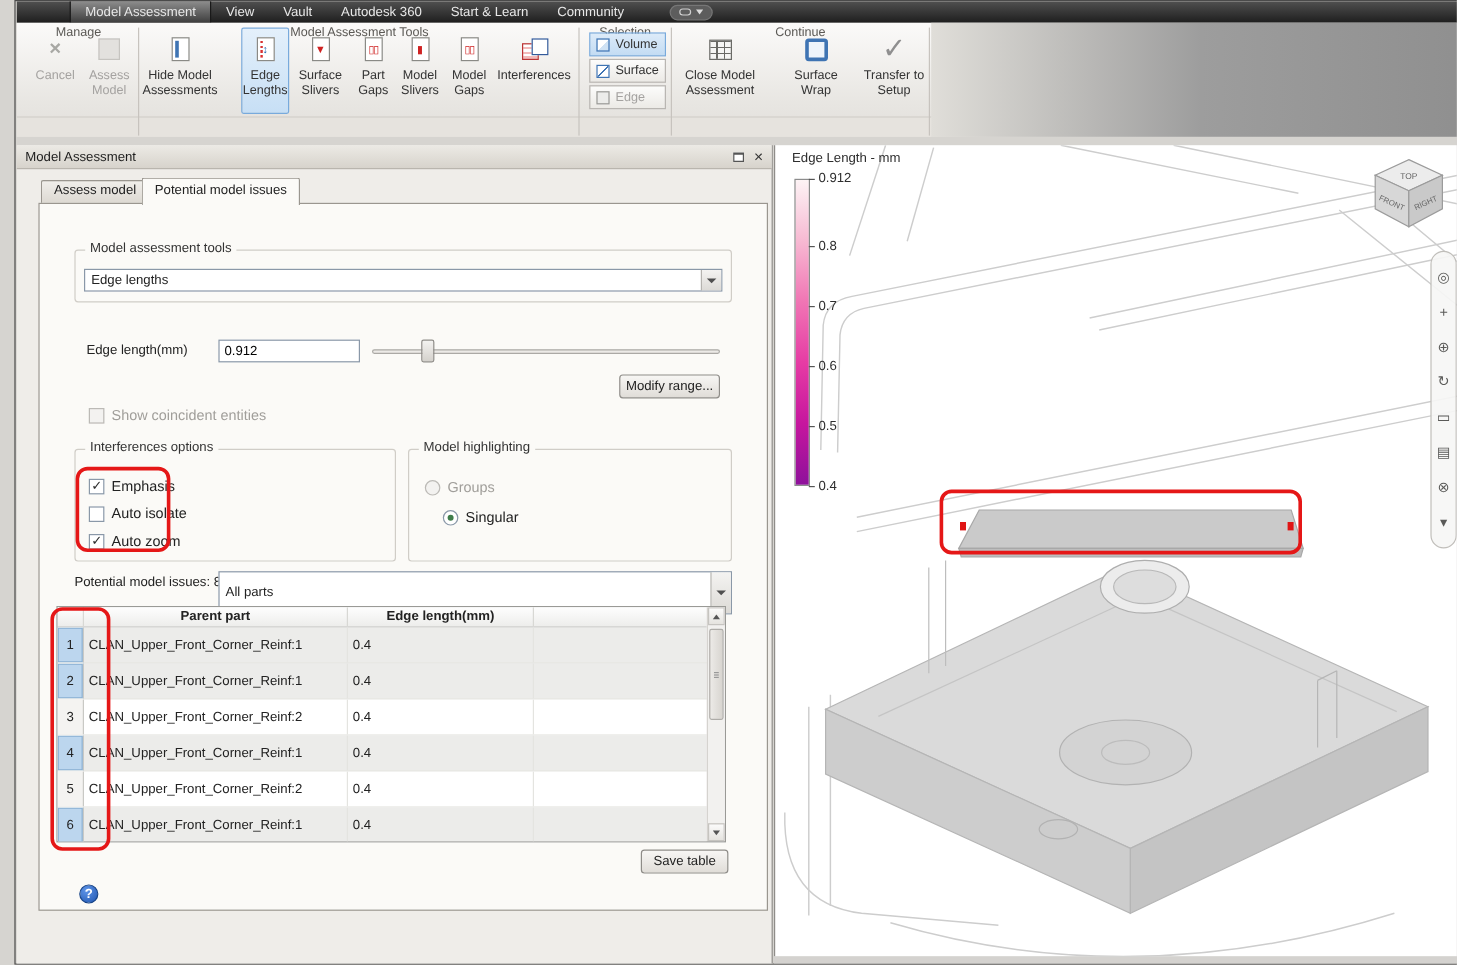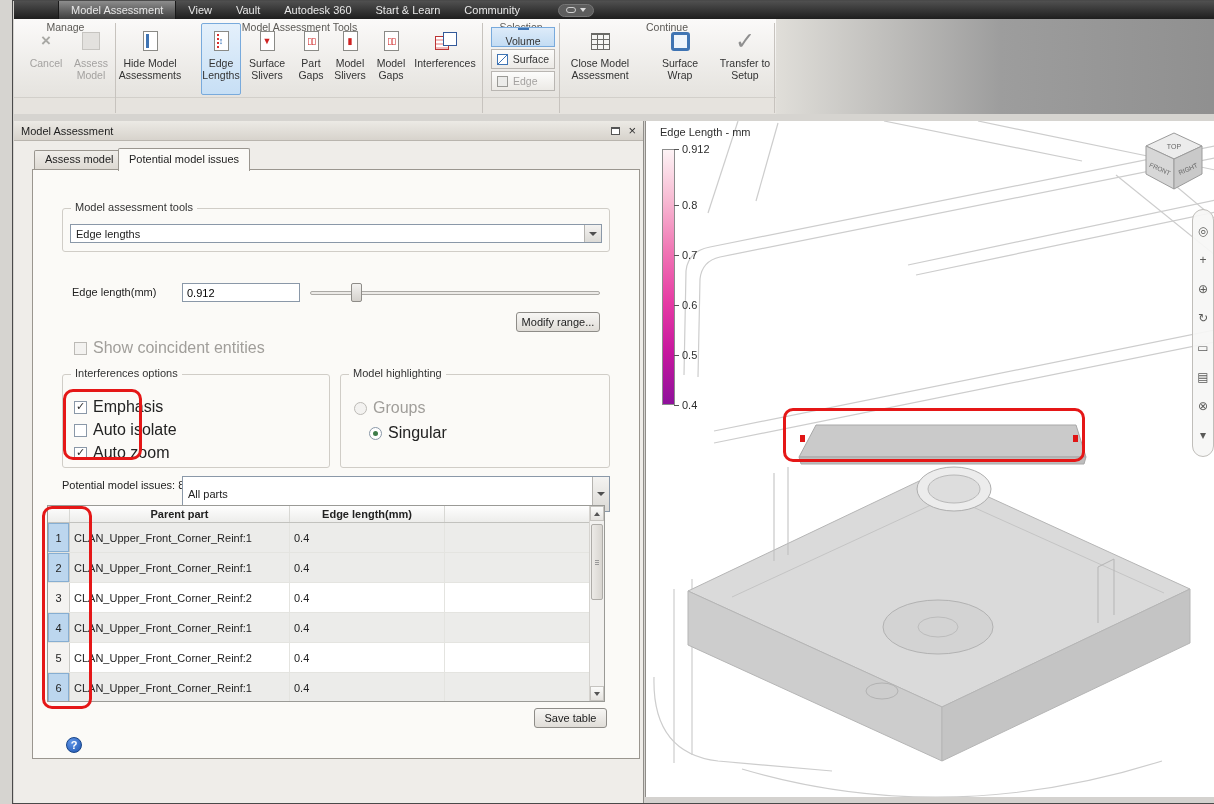--- a/index.html
+++ b/index.html
@@ -30,21 +30,21 @@
   .ic-assess{width:18px;height:18px;background:#e3e1de;border:1px solid #c6c4c0;}
   .pageic{width:15px;height:20px;background:#fff;border:1px solid #8a8a86;position:relative;display:flex;align-items:center;justify-content:center;font-size:9px;}
   .pageic.bluebar::before{content:"";position:absolute;left:2px;top:2px;bottom:2px;width:3px;background:#3f74b3;}
   .pageic.redzig::before{content:"";position:absolute;left:2px;top:2px;bottom:2px;width:2px;background:repeating-linear-gradient(180deg,#d83030 0 2px,transparent 2px 4px);}
   .blueud{color:#1c5fae;font-weight:bold;}
   .redg{color:#cf2222;}
   .ic-interf{width:22px;height:20px;position:relative;}
   .ic-interf::before{content:"";position:absolute;left:1px;top:5px;width:12px;height:12px;background:repeating-linear-gradient(0deg,#f3baba 0 2px,#fff 2px 4px);border:1px solid #bb3333;}
   .ic-interf::after{content:"";position:absolute;left:9px;top:1px;width:12px;height:12px;background:#fff;border:1px solid #335a9a;}
   .sel-btn{position:absolute;left:477px;width:64px;height:20px;display:flex;align-items:center;gap:5px;padding:0 5px;border:1px solid #b9b6b2;background:linear-gradient(#fcfcfb,#eceae6);font-size:10.5px;color:#333;}
-  .sel-btn.active{background:linear-gradient(#ddebf9,#c3dcf3);border-color:#78aadc;flex-direction:column;}
+  .sel-btn.active{background:linear-gradient(#ddebf9,#c3dcf3);border-color:#78aadc;}
   .sel-btn.disabled{color:#a4a2a0;}
   .ic-cube{width:11px;height:11px;border:1px solid #3f74b3;background:linear-gradient(135deg,#ffffff 50%,#cfe2f4 50%);}
   .ic-surf{width:11px;height:11px;border:1px solid #3f74b3;background:linear-gradient(135deg,transparent 46%,#3f74b3 46% 54%,transparent 54%),#fff;}
   .ic-edgeg{width:11px;height:11px;border:1px solid #9a9a96;background:#ececea;}
   .ic-grid{width:19px;height:17px;border:1px solid #6a6a66;background-color:#f6f6f4;background-image:repeating-linear-gradient(90deg,transparent 0 5px,#6a6a66 5px 6px),repeating-linear-gradient(0deg,transparent 0 4px,#6a6a66 4px 5px);}
   .ic-wrap{width:19px;height:19px;border:3px solid #3f74b3;border-radius:3px;background:#eef4fb;}
   .ic-check{font-size:24px;color:#8f8f8f;font-weight:bold;line-height:1;}
 
   
   .panel{position:absolute;left:1px;top:120px;width:630px;height:683px;background:#efede9;border-right:1px solid #8f8d89;}
@@ -59,21 +59,21 @@
   .glabel{position:absolute;top:-8px;left:8px;background:#fbfaf7;padding:0 4px;color:#333;font-size:11px;white-space:nowrap;}
   .combo{position:absolute;background:#fff;border:1px solid #8a98a8;display:flex;align-items:center;font-size:11px;}
   .combo .val{flex:1;padding:0 5px;white-space:nowrap;overflow:hidden;}
   .arrow-btn{width:17px;align-self:stretch;background:linear-gradient(#f4f3f1,#dcdad6);border-left:1px solid #b5b3af;display:flex;align-items:center;justify-content:center;}
   .tri-down{width:0;height:0;border-left:4px solid transparent;border-right:4px solid transparent;border-top:4px solid #4f4f4f;}
   .flabel{position:absolute;font-size:11px;color:#222;white-space:nowrap;}
   .tinput{position:absolute;border:1px solid #8a98a8;background:#fff;font-family:inherit;font-size:11px;padding:0 4px;}
   .slider-track{position:absolute;height:4px;background:#eceae7;border:1px solid #aba9a5;border-radius:2px;}
   .slider-thumb{position:absolute;width:11px;height:19px;background:linear-gradient(#f3f2f0,#d4d1cc);border:1px solid #8e8c88;border-radius:2px;}
   .btn{position:absolute;display:flex;align-items:center;justify-content:center;background:linear-gradient(#f7f6f4,#e0ddd8);border:1px solid #8e8c88;border-radius:3px;font-size:11px;color:#222;}
-  .check,.radio{position:absolute;display:flex;align-items:center;gap:6px;font-size:16px;}
+  .check,.radio{position:absolute;display:flex;align-items:center;gap:6px;font-size:12px;}
   .checkbox{width:13px;height:13px;background:#fff;border:1px solid #8a98a8;position:relative;flex:none;}
   .check.checked .checkbox::after{content:"✓";position:absolute;left:1px;top:-2px;font-size:11px;color:#2d2d2d;font-weight:bold;}
   .check.disabled .checkbox{background:#f3f2f0;border-color:#bcbab6;}
   .check.disabled .clbl,.radio.disabled .clbl{color:#a09e9a;}
   .radiodot{width:13px;height:13px;border-radius:50%;background:#fff;border:1px solid #8a98a8;position:relative;flex:none;}
   .radio.selected .radiodot::after{content:"";position:absolute;left:3px;top:3px;width:5px;height:5px;border-radius:50%;background:#3f7d4a;}
   .radio.disabled .radiodot{background:#f3f2f0;border-color:#bcbab6;}
 
   
   .ptable{position:absolute;left:14px;top:335px;width:558px;height:197px;border:1px solid #9a9a96;background:#fff;font-size:11px;overflow:hidden;}

